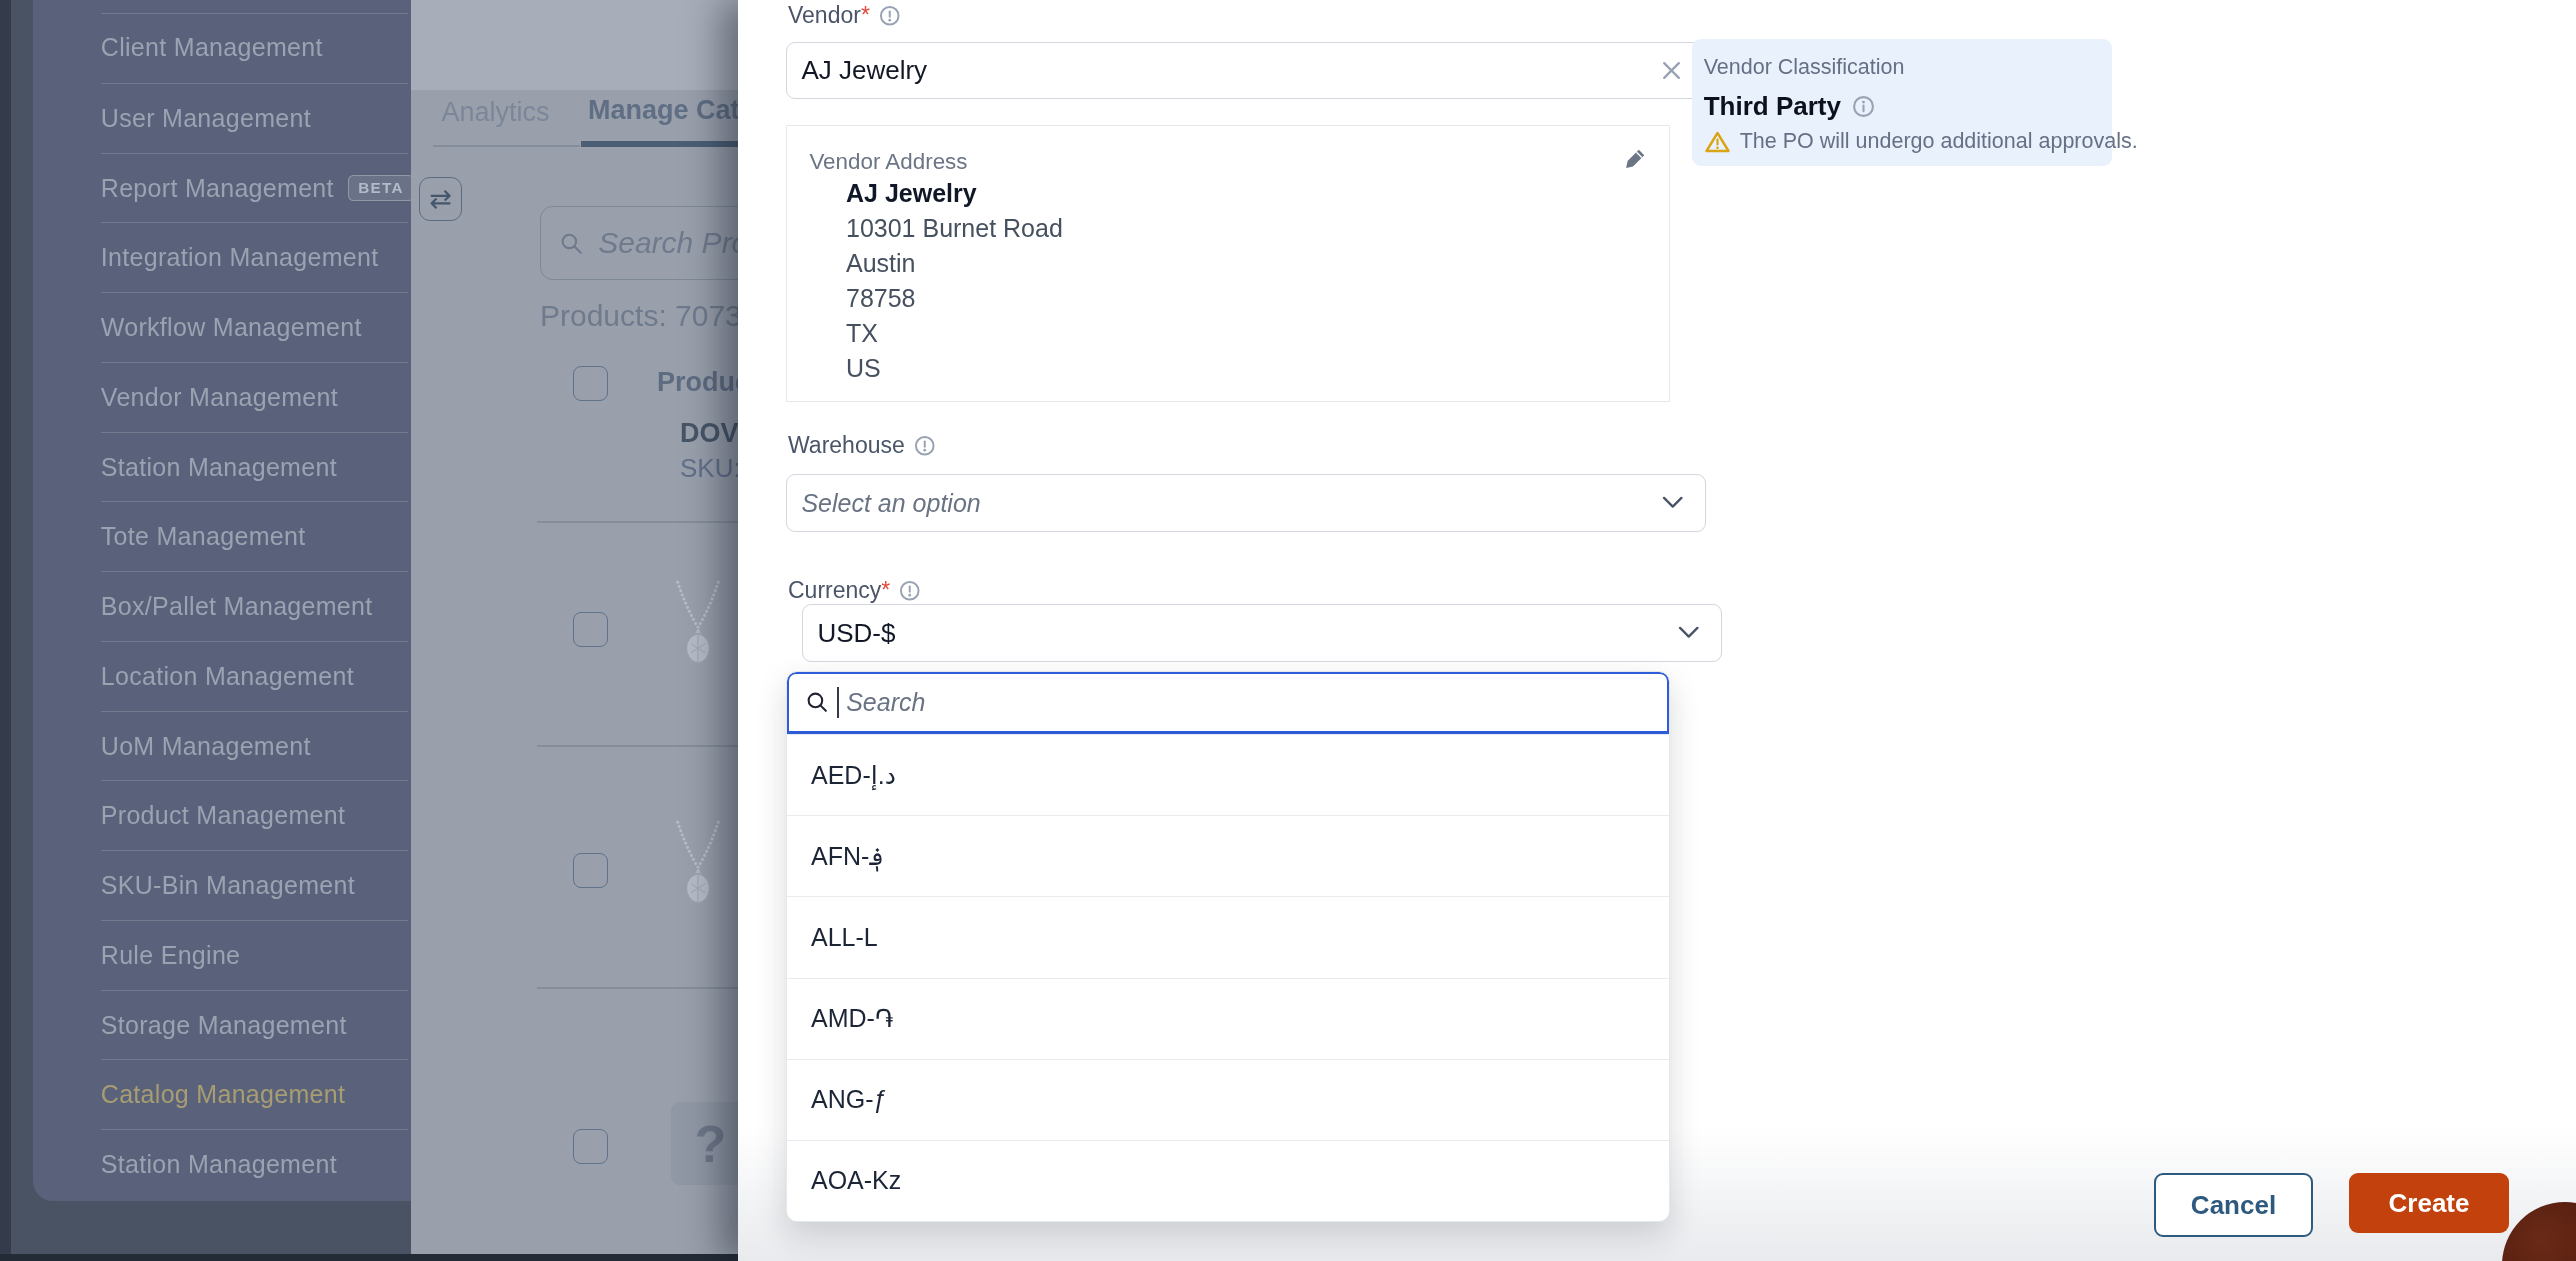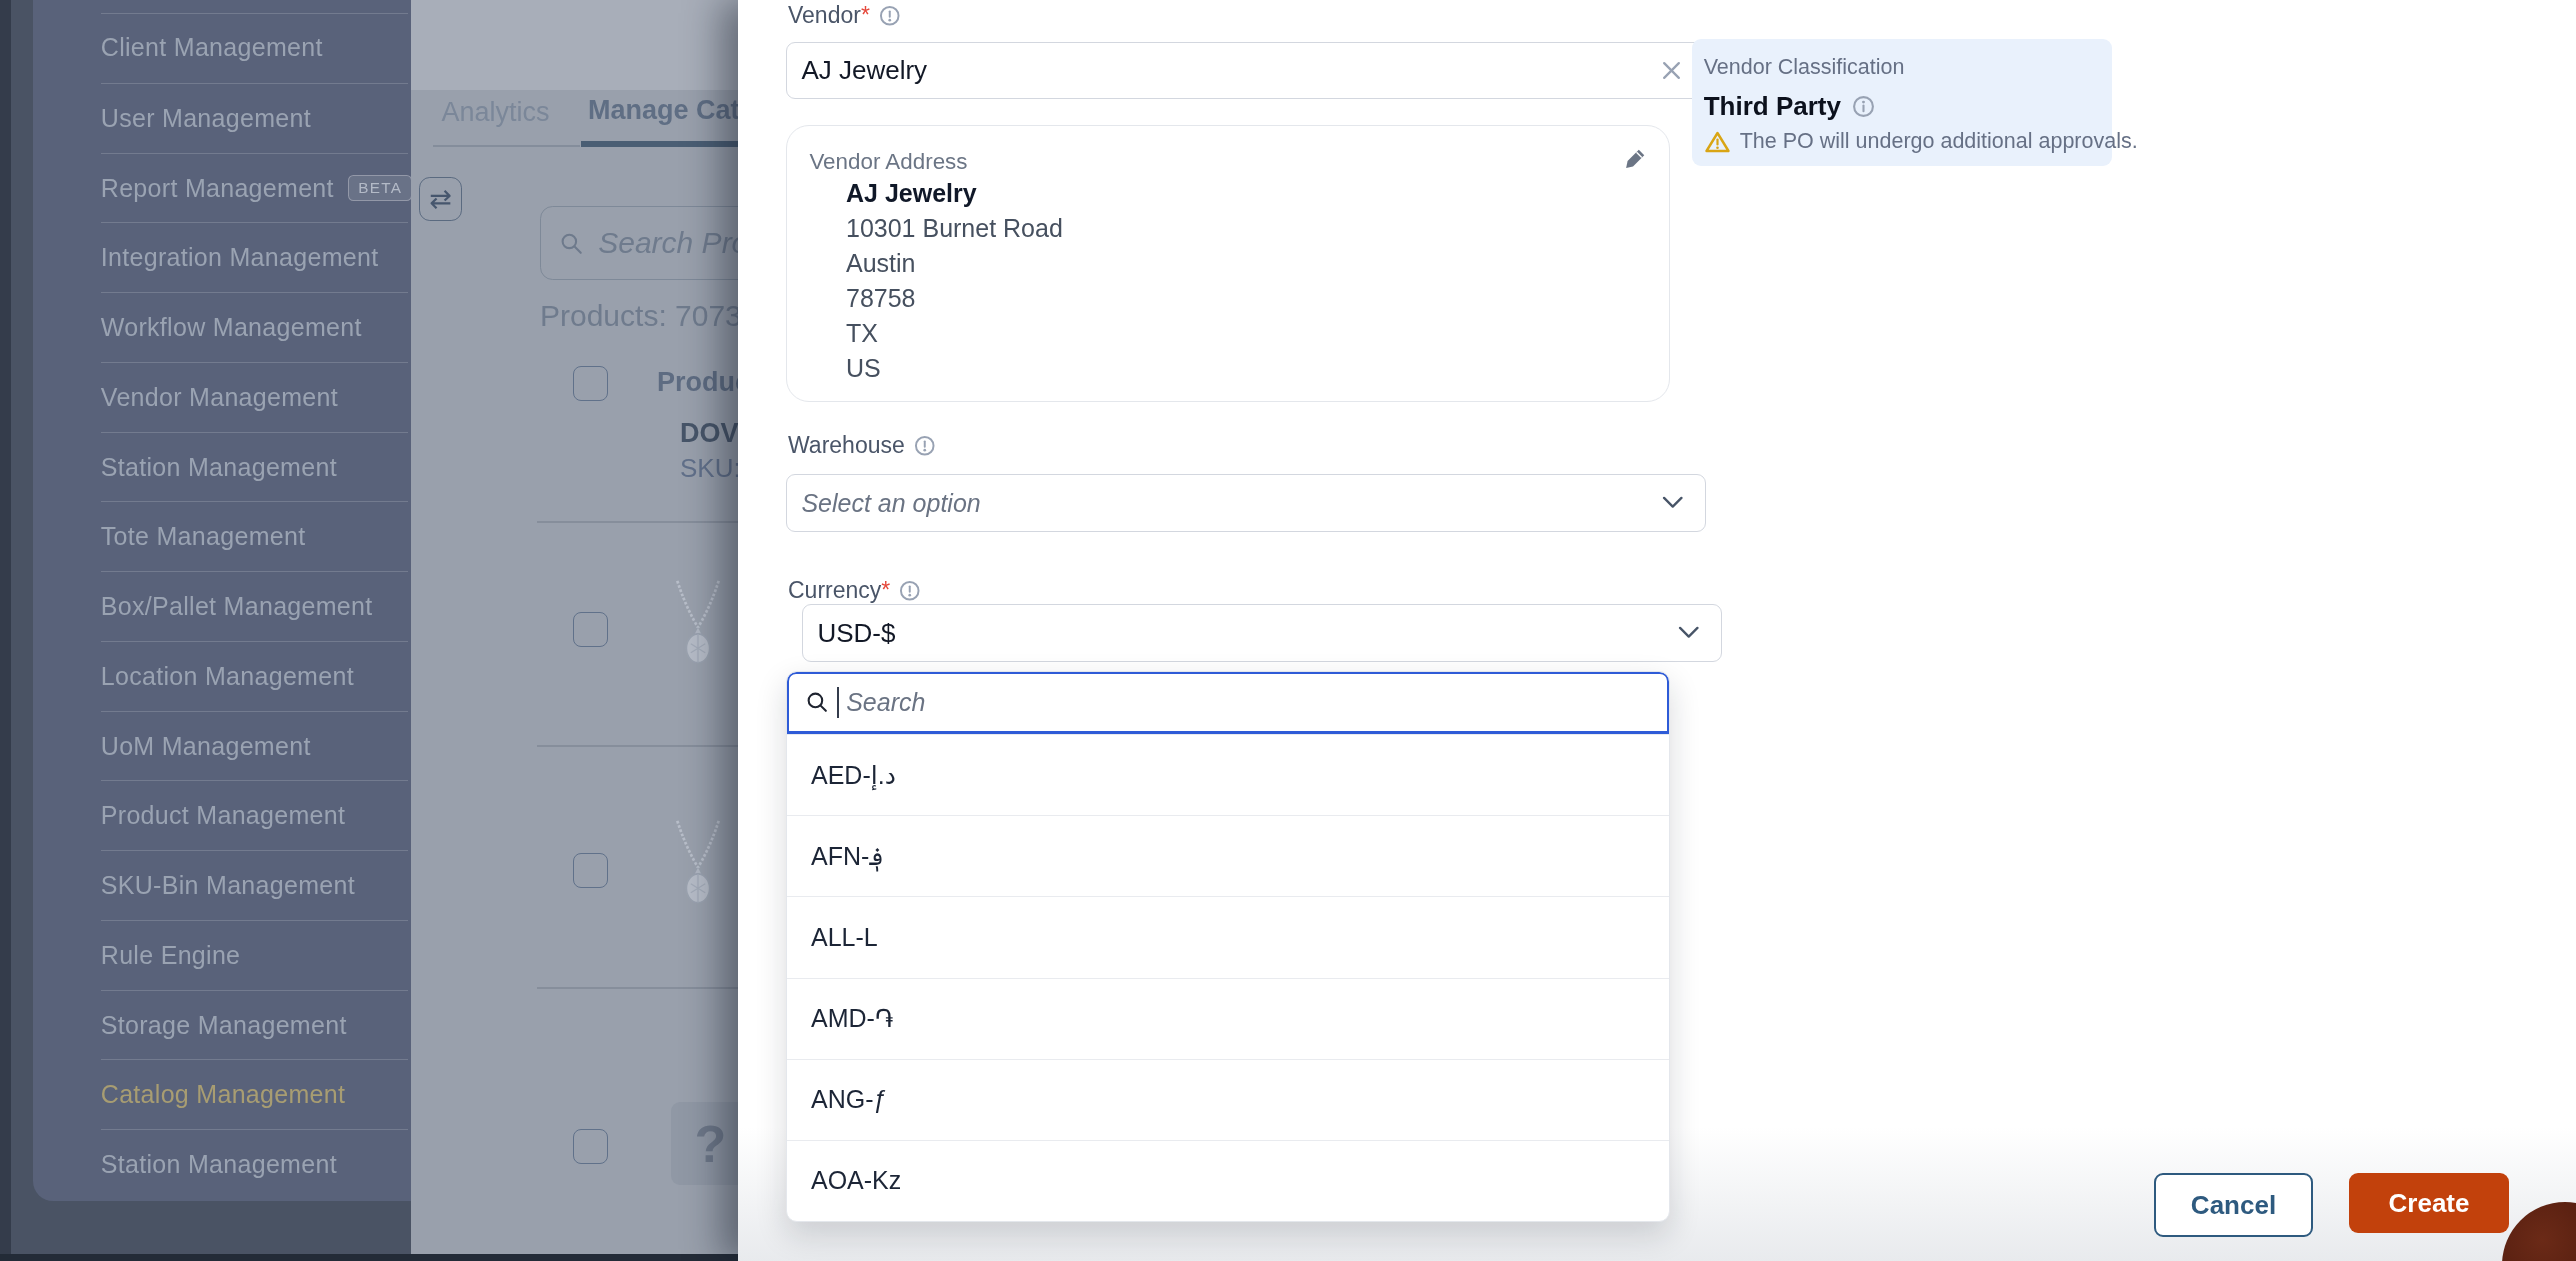--- a/index.html
+++ b/index.html
@@ -16,21 +16,21 @@
   #sidebar{left:10.8px;top:0;width:400px;height:1201px;background:#59627a;
     border-radius:0 0 20px 20px;margin-left:22px;}
   .nav-item{position:absolute;left:0;right:10.8px;height:70px;padding-left:68px;
     display:flex;align-items:center;font-size:25px;color:#9aa3b2;letter-spacing:0.3px;
     cursor:pointer;}
   .nav-item::before{content:'';position:absolute;top:0;left:68px;right:14.4px;height:0.9px;
     background:rgba(255,255,255,.16);}
   .nav-item.active{color:#a89d72;}
   .beta-badge{margin-left:14.4px;padding:2.7px 9px;border-radius:5.4px;
     background:rgba(255,255,255,.10);border:1.3px solid rgba(255,255,255,.28);
-    font-size:15.3px;font-weight:400;color:#b3bac7;letter-spacing:1.3px;}
+    font-size:15.3px;font-weight:700;color:#b3bac7;letter-spacing:1.3px;}
 
   
   #catalog{left:411px;top:0;width:327px;height:1254px;background:#99a0ac;overflow:hidden;}
   #catalog-topband{left:0;top:0;width:327px;height:90px;background:#a8aeb9;}
   .tab{font-size:27px;color:#7b8799;}
   .tab.active{color:#5f6e84;font-weight:700;white-space:nowrap;}
   #tab-underline{left:170px;right:0;top:141px;height:6.3px;background:#4a5e74;}
   #tab-baseline{left:22.4px;top:145px;width:147px;height:1.8px;background:rgba(70,85,105,.25);}
   #swap-btn{left:8px;top:177px;width:41px;height:42px;border:1.8px solid #5a6a80;
     border-radius:10.8px;display:flex;align-items:center;justify-content:center;
@@ -58,21 +58,21 @@
   .field-label{display:flex;align-items:center;gap:9px;font-size:23px;font-weight:500;color:#4a5568;}
   .req{color:#e5483b;}
   .control{border:1.8px solid #d3d7df;border-radius:9px;background:#fff;
     display:flex;align-items:center;padding:0 21.5px 0 14.4px;}
   .control .value{font-size:26px;color:#121826;}
   .control .placeholder{font-size:25px;font-style:italic;color:#6a7383;}
   .spacer{flex:1;}
 
   #vendor-label{left:50px;top:1.8px;}
   #vendor-input{left:48px;top:42px;width:882px;height:55px;}
-  #address-card{left:48px;top:125px;width:882px;height:275px;border:1.3px solid #e4e7ec;border-radius:23px;}
+  #address-card{left:48px;top:125px;width:882px;height:275px;border:1.3px solid #e4e7ec;border-radius:1px;}
   #address-title{position:absolute;left:22.4px;top:23px;font-size:22.4px;color:#6b7585;}
   #edit-pencil{position:absolute;right:21.5px;top:20px;width:25px;height:25px;cursor:pointer;}
   #address-lines{position:absolute;left:59px;top:50px;line-height:35px;font-size:25px;color:#46505f;}
   #address-lines .bold{font-weight:700;color:#101828;}
 
   #warehouse-label{left:50px;top:432px;}
   #warehouse-select{left:48px;top:474px;width:882px;height:56px;cursor:pointer;}
   #currency-label{left:50px;top:577px;}
   #currency-select{left:64px;top:604px;width:882px;height:56px;cursor:pointer;}
 

